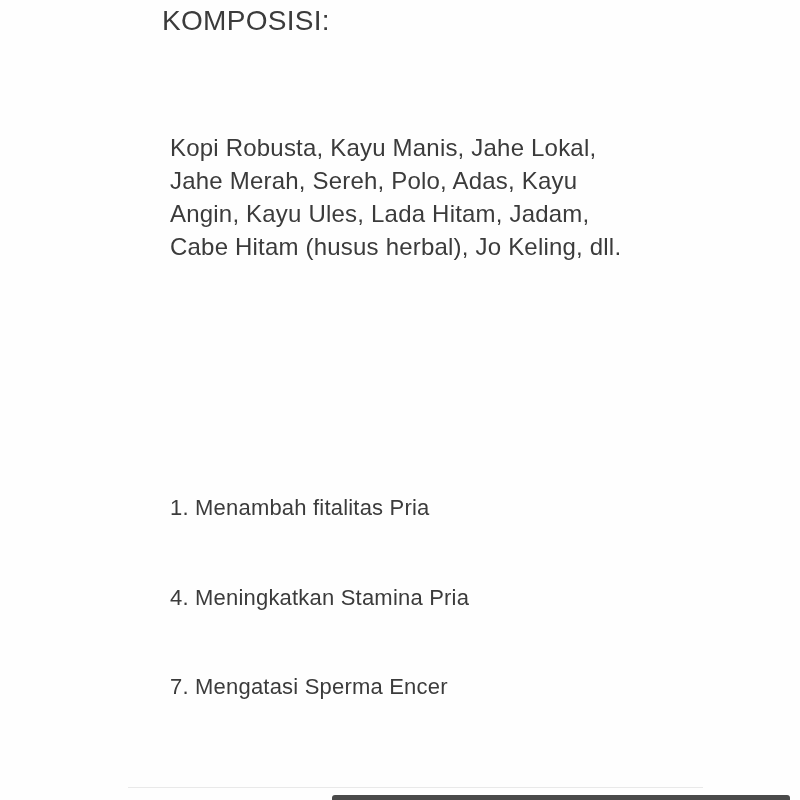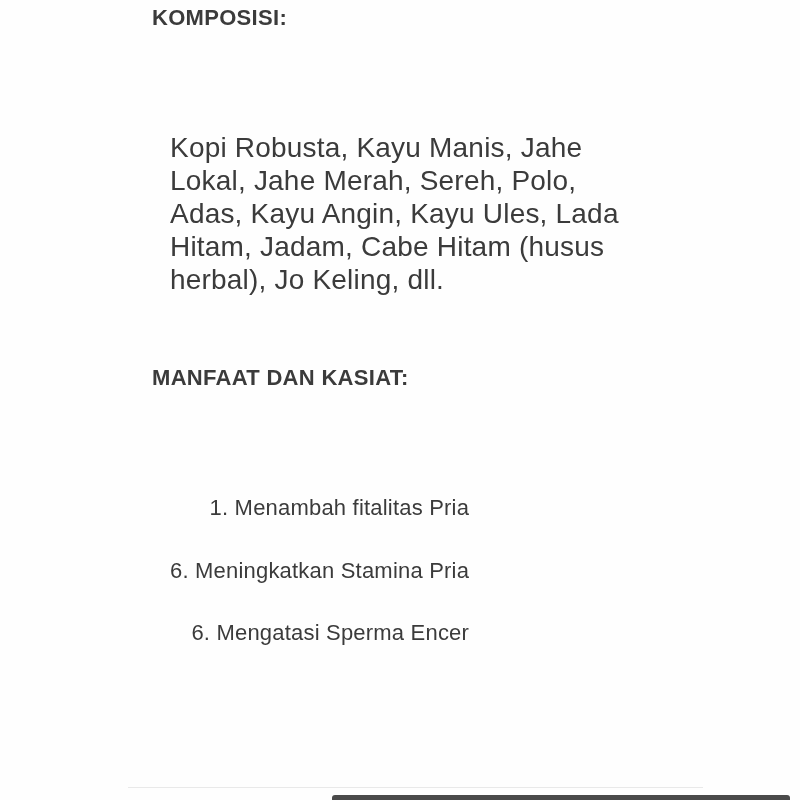--- a/index.html
+++ b/index.html
@@ -12,47 +12,46 @@
     width: 800px;
     height: 800px;
     background: #fefefe;
     overflow: hidden;
     font-family: "Liberation Sans", sans-serif;
     color: #3b3b3b;
     -webkit-font-smoothing: antialiased;
   }
   .heading {
     position: absolute;
-    left: 152px;
-    font-size: 22px;
-    font-weight: 700;
+    left: 162px;
+    font-size: 28px;
+    font-weight: 400;
     letter-spacing: 0.3px;
     white-space: nowrap;
   }
   .heading.komposisi { top: 5px; }
   .heading.manfaat   { top: 365px; }
   .body-text {
     position: absolute;
     left: 170px;
     top: 131px;
     width: 474px;
-    font-size: 28px;
+    font-size: 24px;
     line-height: 33px;
     letter-spacing: 0.2px;
   }
   .benefit-list {
     position: absolute;
     left: 170px;
     top: 496px;
     display: flex;
     flex-direction: column;
-    gap: 39px;
+    gap: 66px;
     font-size: 22px;
     letter-spacing: 0.2px;
-    text-align: right;
   }
   .benefit-item {
     line-height: 23.5px;
     white-space: nowrap;
   }
   .divider {
     position: absolute;
     left: 128px;
     top: 787px;
     width: 575px;
@@ -71,25 +70,24 @@
 </style>
 </head>
 <body>
 
 <div class="page">
 
   <div class="heading komposisi">KOMPOSISI:</div>
 
   <div class="body-text">Kopi Robusta, Kayu Manis, Jahe Lokal, Jahe Merah, Sereh, Polo, Adas, Kayu Angin, Kayu Ules, Lada Hitam, Jadam, Cabe Hitam (husus herbal), Jo Keling, dll.</div>
 
-  <div class="heading manfaat">MANFAAT DAN KASIAT:</div>
 
   <div class="benefit-list">
     <div class="benefit-item">1. Menambah fitalitas Pria</div>
-    <div class="benefit-item">6. Meningkatkan Stamina Pria</div>
-    <div class="benefit-item">6. Mengatasi Sperma Encer</div>
+    <div class="benefit-item">4. Meningkatkan Stamina Pria</div>
+    <div class="benefit-item">7. Mengatasi Sperma Encer</div>
   </div>
 
   <div class="divider"></div>
 
   <div class="bottom-bar"></div>
 
 </div>
 
 </body></html>

